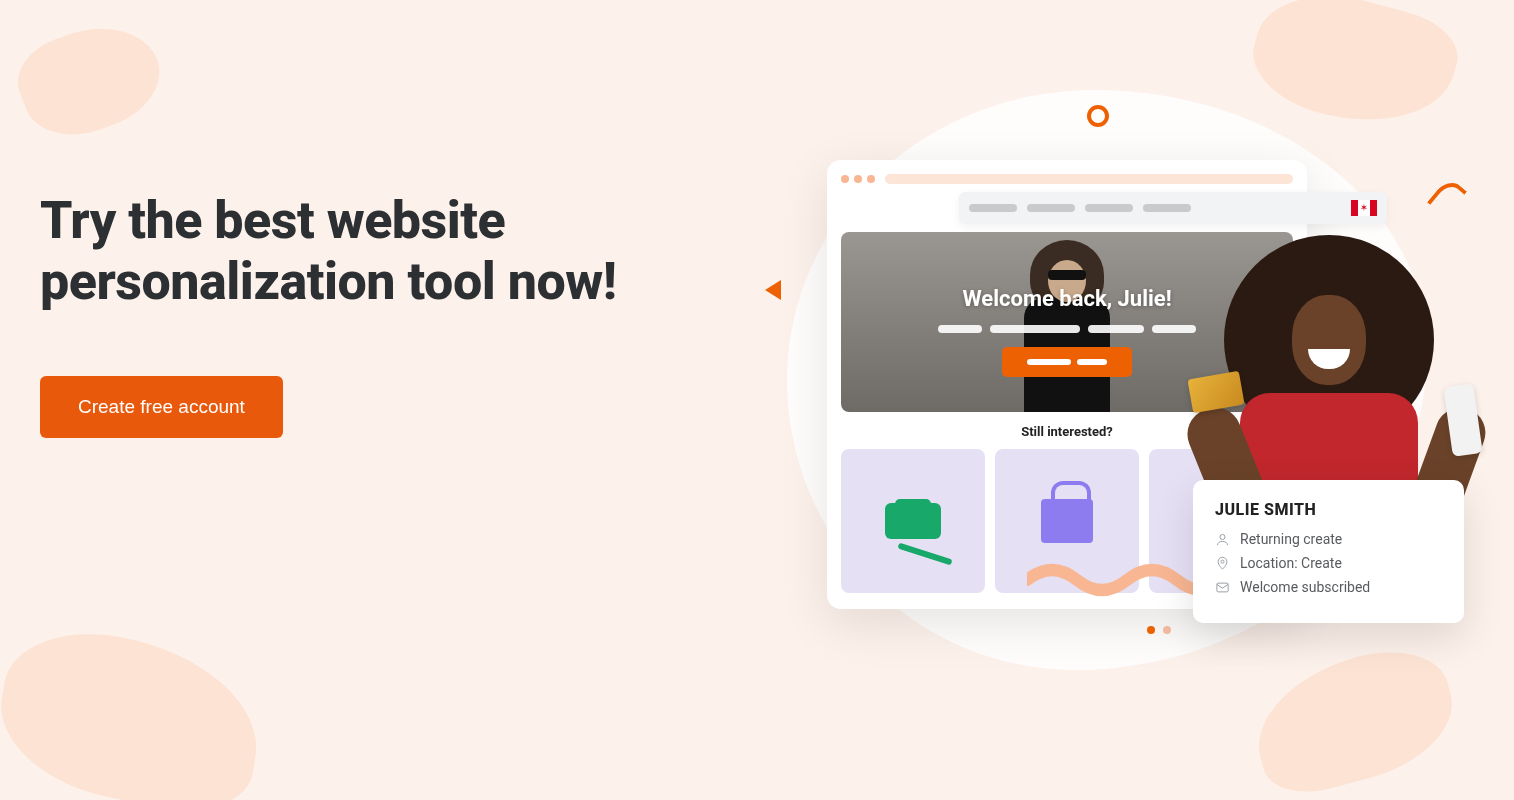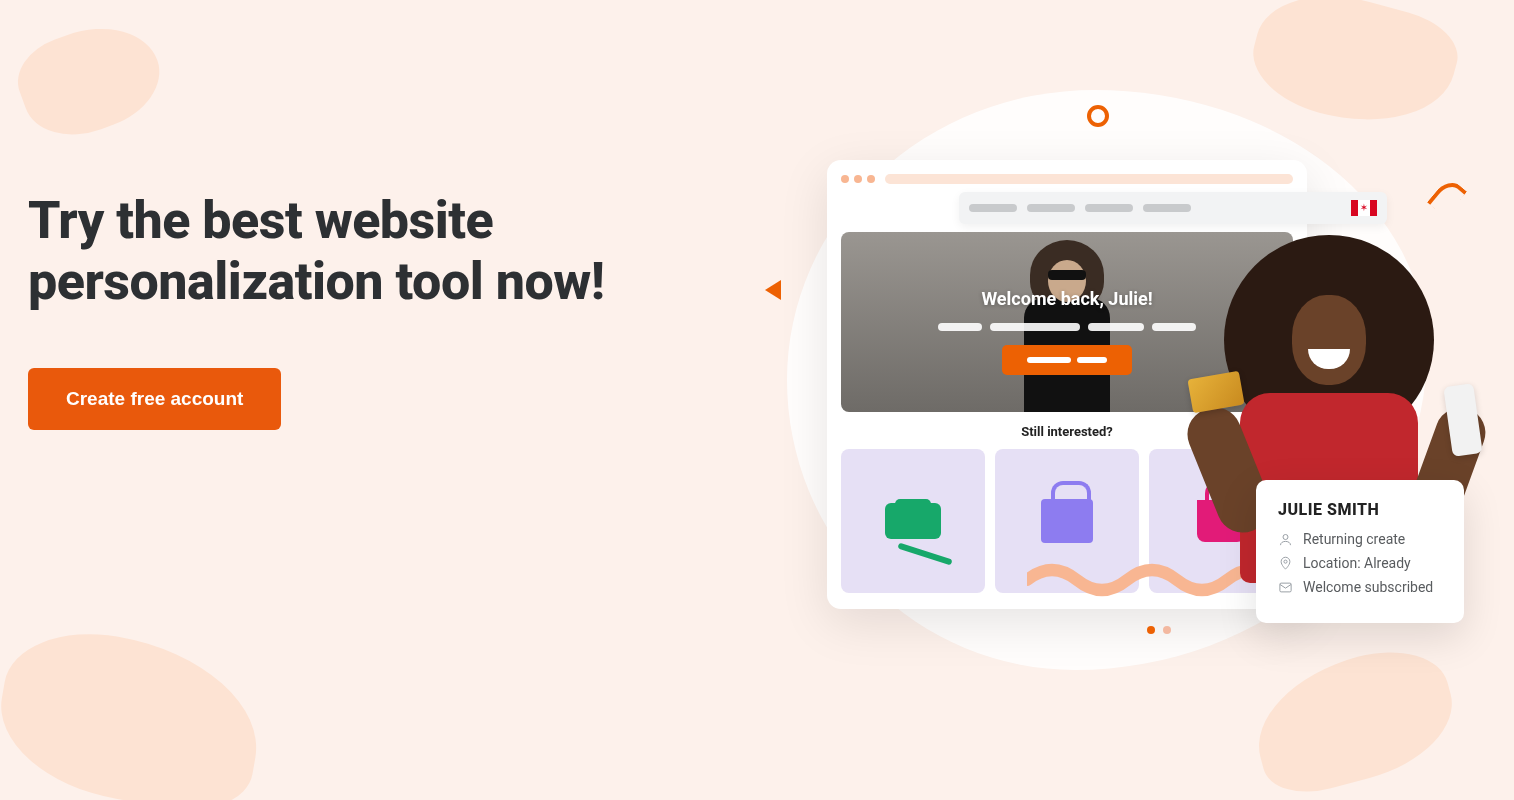--- a/index.html
+++ b/index.html
@@ -19,21 +19,21 @@
 
   .container {
     display: flex;
     width: 100%;
     height: 100%;
     position: relative;
     z-index: 1;
   }
   .left {
     flex: 0 0 50%;
-    padding: 190px 40px 0 28px;
+    padding: 190px 40px 0 40px;
   }
   .headline {
     font-size: 52px;
     font-weight: 800;
     color: #2D3033;
     line-height: 1.18;
     margin-bottom: 55px;
     letter-spacing: -0.5px;
   }
   .subhead {
@@ -41,24 +41,25 @@
     color: #3C3F42;
     line-height: 1.5;
     max-width: 560px;
     margin-bottom: 48px;
   }
   .cta {
     background: #E9590C;
     color: #fff;
     border: none;
     font-size: 19px;
-    font-weight: 700;
+    font-weight: 400;
     padding: 20px 38px;
     border-radius: 6px;
     cursor: pointer;
+    margin-top: 8px;
   }
 
   .right {
     flex: 1;
     position: relative;
   }
   .blob {
     position: absolute;
     top: 90px; left: 30px;
     width: 640px; height: 580px;
@@ -143,21 +144,21 @@
   .hero-person {
     position: absolute; top: 0; left: 50%; transform: translateX(-50%);
     width: 130px; height: 180px;
   }
   .hero-person .hair { position:absolute; top:8px; left:28px; width:74px; height:70px; background:#3a2c23; border-radius:50% 50% 40% 40%; }
   .hero-person .face { position:absolute; top:28px; left:46px; width:38px; height:42px; background:#c9a98c; border-radius:50%; }
   .hero-person .glasses { position:absolute; top:38px; left:46px; width:38px; height:10px; background:#111; border-radius:4px; }
   .hero-person .body { position:absolute; top:66px; left:22px; width:86px; height:120px; background:#111; border-radius:20px 20px 0 0; }
   .hero-text {
     position: relative; z-index: 2;
-    color: #fff; font-weight: 700; font-size: 18px;
+    color: #fff; font-weight: 700; font-size: 22px;
     margin-top: 18px;
     text-shadow: 0 1px 4px rgba(0,0,0,0.3);
   }
   .hero-lines { display: flex; gap: 8px; margin-top: 14px; position: relative; z-index: 2; }
   .hero-lines span { height: 8px; background: rgba(255,255,255,0.9); border-radius: 4px; }
   .hero-lines span:nth-child(1){width:44px} .hero-lines span:nth-child(2){width:90px} .hero-lines span:nth-child(3){width:56px} .hero-lines span:nth-child(4){width:44px}
   .hero-btn {
     position: relative; z-index: 2;
     margin-top: 14px;
     width: 130px; height: 30px;
@@ -194,21 +195,21 @@
   .p-arm-l { position:absolute; top:170px; left:18px; width:54px; height:130px; background:#6a4229; border-radius:26px; transform:rotate(-22deg); }
   .p-arm-r { position:absolute; top:170px; right:-6px; width:50px; height:140px; background:#6a4229; border-radius:26px; transform:rotate(20deg); }
   .p-card { position:absolute; top:140px; left:6px; width:52px; height:34px; background:linear-gradient(135deg,#E7B23A,#C88A1F); border-radius:4px; transform:rotate(-10deg); box-shadow:0 2px 6px rgba(0,0,0,0.2); }
   .p-phone { position:absolute; top:150px; right:-14px; width:30px; height:70px; background:#F2F2F2; border-radius:6px; transform:rotate(-8deg); box-shadow:0 2px 6px rgba(0,0,0,0.15); }
 
   
   .info-card {
     position: absolute;
     top: 480px;
     right: 50px;
-    width: 208px;
+    width: 271px;
     background: #fff;
     border-radius: 10px;
     box-shadow: 0 14px 40px rgba(0,0,0,0.12);
     padding: 20px 22px;
     z-index: 5;
   }
   .info-name { font-weight: 800; color:#222; font-size: 16px; letter-spacing: 0.5px; margin-bottom: 12px; text-transform: uppercase; }
   .info-row { display:flex; align-items:center; gap:10px; color:#595C5F; font-size:14px; margin: 8px 0; }
   .info-row svg { width:15px; height:15px; stroke:#9AA0A6; fill:none; stroke-width:1.6; flex-shrink:0; }
 
@@ -326,21 +327,21 @@
             <circle cx="12" cy="8" r="4"></circle>
             <path d="M4 21c0-4 4-6 8-6s8 2 8 6"></path>
           </svg>
         <span>Returning create</span>
       </div>
       <div class="info-row">
         <svg viewBox="0 0 24 24">
             <path d="M12 21s-7-6.5-7-12a7 7 0 0 1 14 0c0 5.5-7 12-7 12z"></path>
             <circle cx="12" cy="9" r="2.5"></circle>
           </svg>
-        <span>Location: Already</span>
+        <span>Location: Create</span>
       </div>
       <div class="info-row">
         <svg viewBox="0 0 24 24">
             <rect x="3" y="5" width="18" height="14" rx="2"></rect>
             <path d="M3 7l9 6 9-6"></path>
           </svg>
         <span>Welcome subscribed</span>
       </div>
     </div>
 

